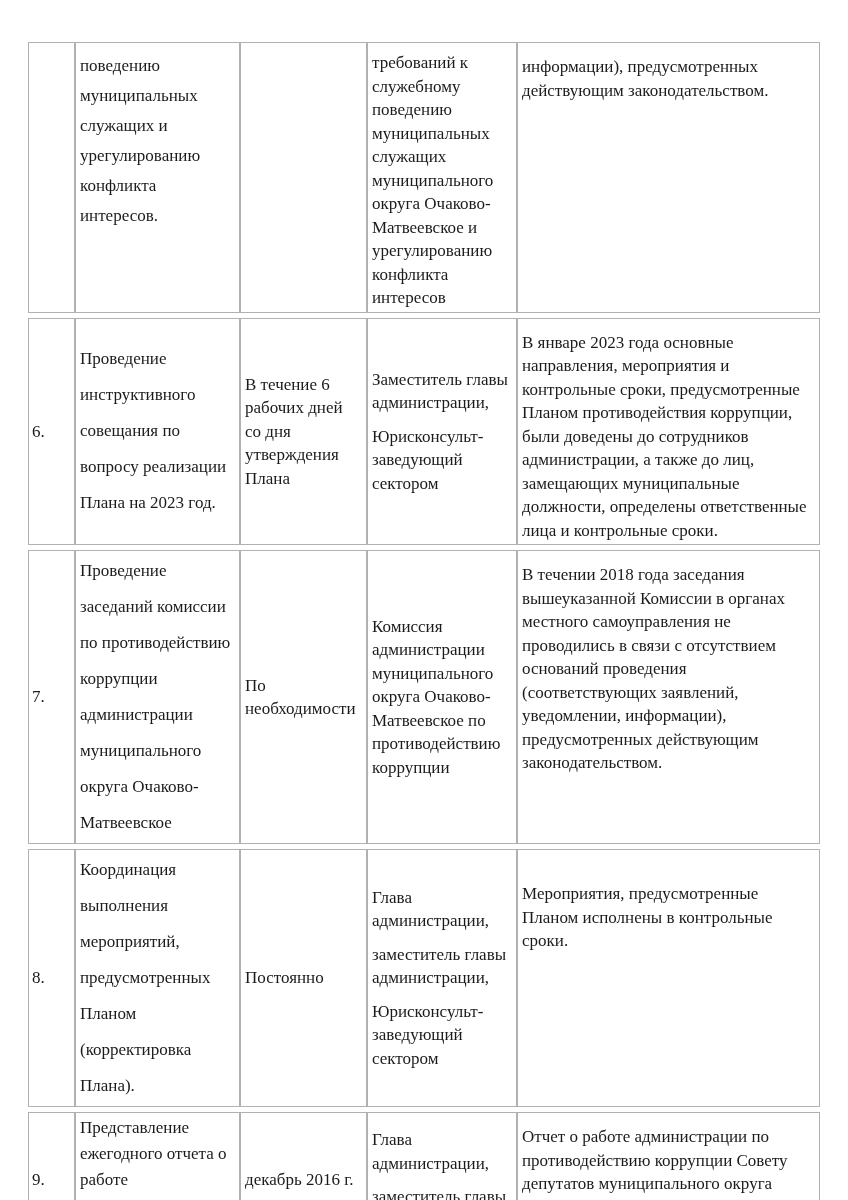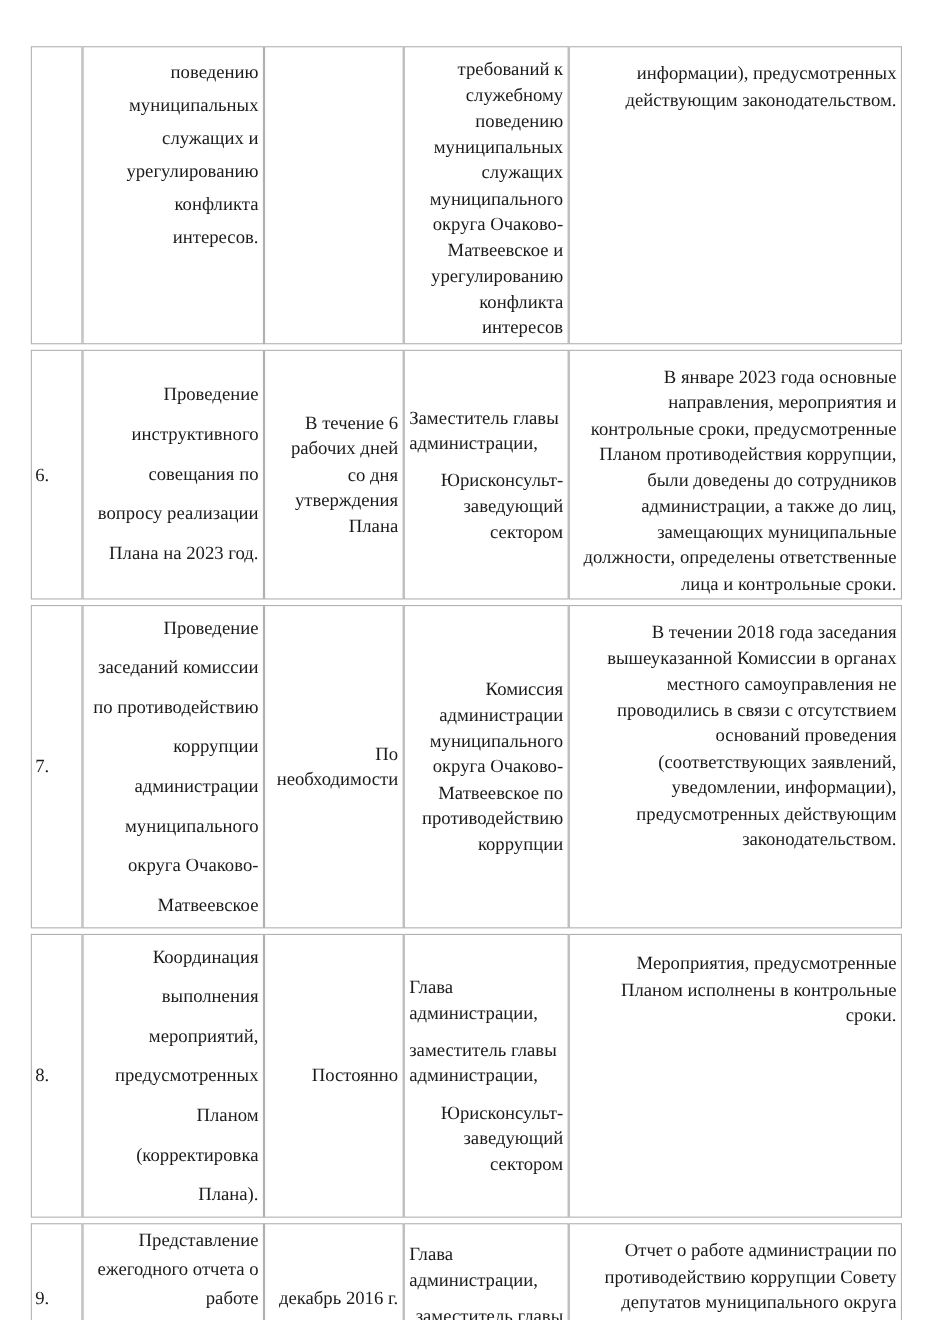--- a/index.html
+++ b/index.html
@@ -32,31 +32,31 @@
   td {
     border: 1px solid #b1b1b1;
     box-sizing: border-box;
     vertical-align: middle;
     padding: 2px 4px;
     font-size: 17px;
     line-height: 23.5px;
     word-wrap: break-word;
   }
   td p { margin: 0 0 10px 0; }
-  td p:last-child { margin-bottom: 0; text-align: right; }
+  td p:last-child { margin-bottom: 0; }
   td.c0 { padding-left: 3px; }
   td.c1 { line-height: 36px; }
   td.c4 { vertical-align: top; padding-top: 12px; }
   tr.row-0 td { vertical-align: top; padding-top: 8px; height: 266px; }
   tr.row-0 td.c1 { line-height: 30px; }
   tr.row-0 td.c4 { padding-top: 12px; font-family: Liberation Serif, serif; }
   tr.row-1 td { height: 186px; }
   tr.row-2 td { height: 230px; }
   tr.row-3 td { height: 195px; }
-  tr.row-3 td.c4 { padding-top: 14px; margin-top: 38px; }
+  tr.row-3 td.c4 { padding-top: 32px; margin-top: 38px; }
   tr.row-4 td { height: 133px; }
   tr.row-4 td.c1 { line-height: 26px; }
 </style>
 </head>
 <body>
 
 <div class="page">
   <table class="doc-table">
     <colgroup>
       <col class="c0">

